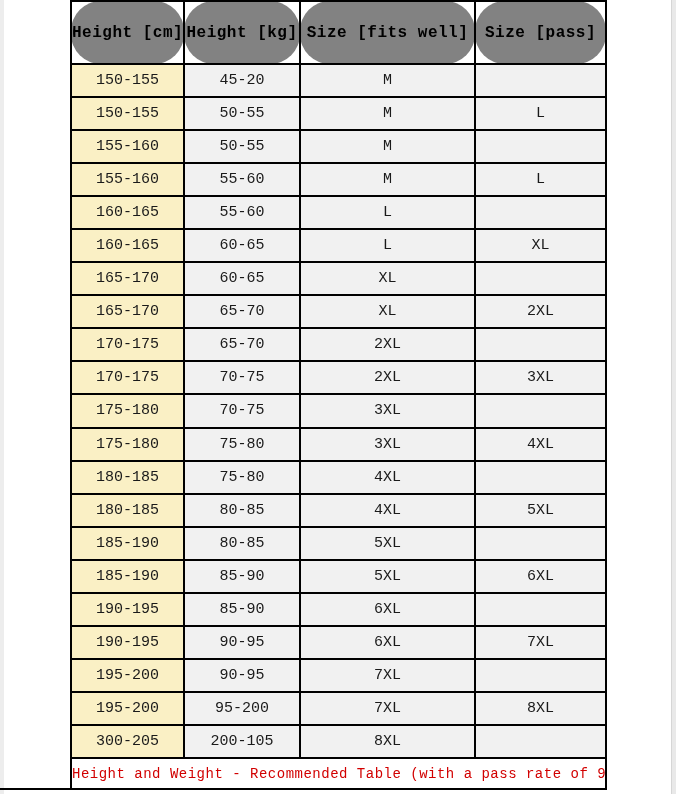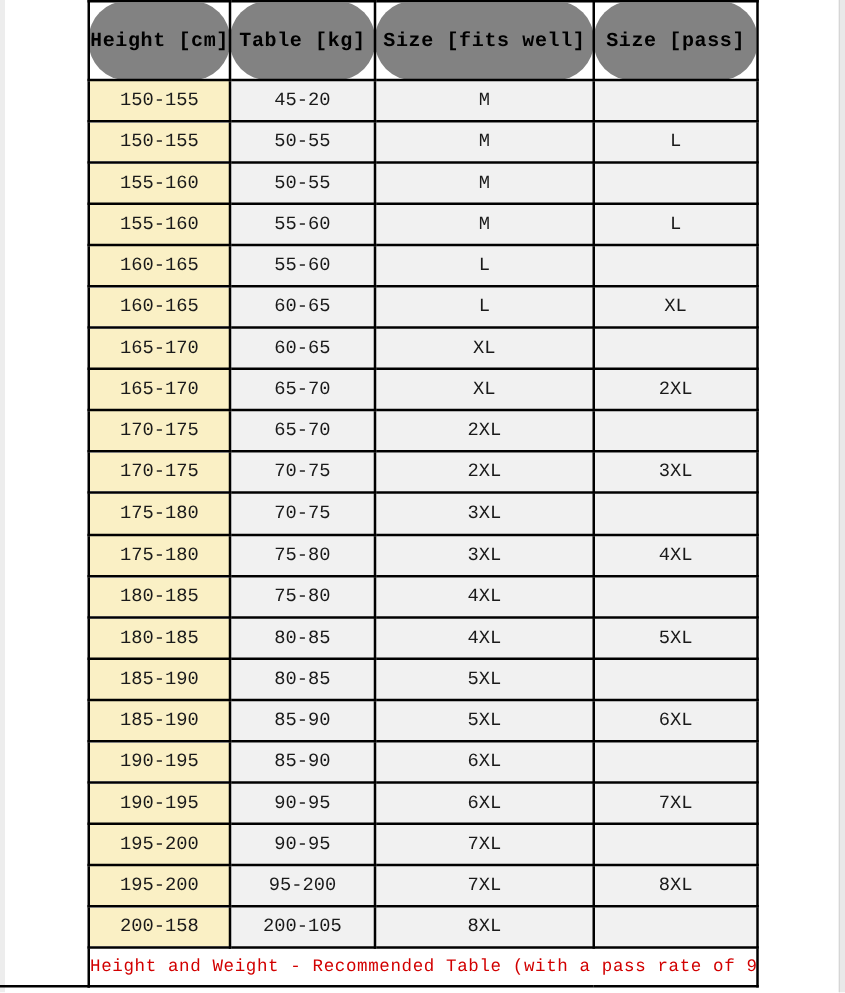--- a/index.html
+++ b/index.html
@@ -99,21 +99,21 @@
   <table class="size-table">
     <colgroup>
       <col style="width:113px">
       <col style="width:116px">
       <col style="width:175px">
       <col style="width:131px">
     </colgroup>
     <thead>
       <tr>
         <th>Height [cm]</th>
-        <th>Table [kg]</th>
+        <th>Height [kg]</th>
         <th>Size [fits well]</th>
         <th>Size [pass]</th>
       </tr>
     </thead>
     <tbody id="table-rows">
         <tr>
           <td class="col-height">150-155</td>
           <td class="col-plain">45-20</td>
           <td class="col-plain">M</td>
           <td class="col-plain"></td>
@@ -226,21 +226,21 @@
           <td class="col-plain">7XL</td>
           <td class="col-plain"></td>
         </tr>
         <tr>
           <td class="col-height">195-200</td>
           <td class="col-plain">95-200</td>
           <td class="col-plain">7XL</td>
           <td class="col-plain">8XL</td>
         </tr>
         <tr>
-          <td class="col-height">200-158</td>
+          <td class="col-height">300-205</td>
           <td class="col-plain">200-105</td>
           <td class="col-plain">8XL</td>
           <td class="col-plain"></td>
         </tr>
       </tbody>
     <tfoot>
       <tr>
         <td colspan="4">Height and Weight - Recommended Table (with a pass rate of 98%)</td>
       </tr>
     </tfoot>

